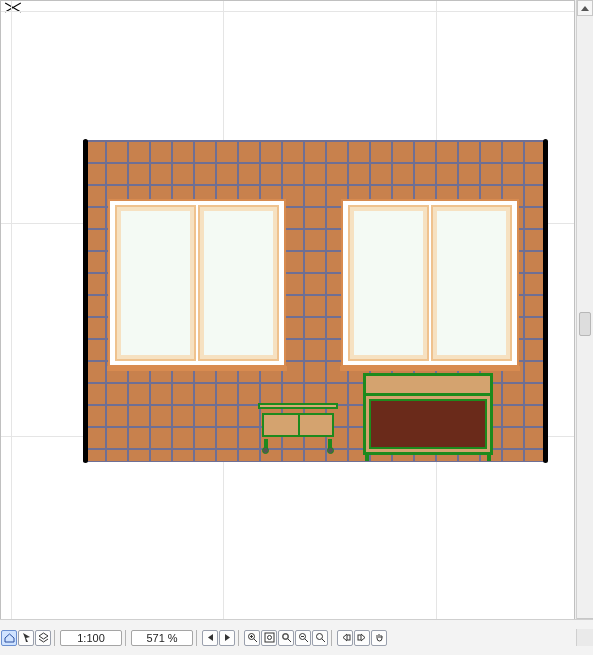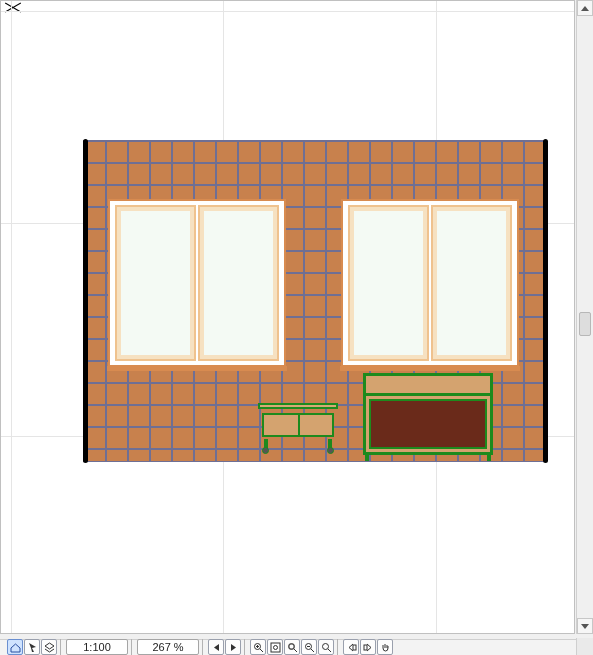--- a/index.html
+++ b/index.html
@@ -138,24 +138,24 @@
   .v-up { top:0; } .v-down { bottom:0; }
   .arrow-up { width:0;height:0;border-left:4px solid transparent;border-right:4px solid transparent;border-bottom:5px solid #555; }
   .arrow-down { width:0;height:0;border-left:4px solid transparent;border-right:4px solid transparent;border-top:5px solid #555; }
   .v-thumb {
     position:absolute; left:2px; right:2px; top:312px; height:24px;
     background:#dddddd; border:1px solid #b7b7b7; border-radius:2px;
   }
 
   
   .statusbar {
-    position:absolute; left:0; bottom:0; width:593px; height:16px;
+    position:absolute; left:0; bottom:0; width:593px; height:36px;
     background:#f3f3f3; border-top:1px solid #cfcfcf;
-    display:flex; align-items:flex-end;
-    gap:1px; padding-left:7px;
+    display:flex; align-items:center;
+    gap:1px; padding-left:1px;
   }
   .sb-btn {
     width:16px; height:16px;
     border:1px solid #9aa0ad;
     background:#fdfdfd;
     display:flex; align-items:center; justify-content:center;
     font-size:10px; color:#333;
     border-radius:2px;
   }
   .sb-btn.active { background:#cfe3ff; border-color:#6a8fd0; }
@@ -261,21 +261,21 @@
 
   <div class="sep"></div>
 
   <div class="sb-field">
     <span>1:100</span>
   </div>
 
   <div class="sep"></div>
 
   <div class="sb-field">
-    <span>267 %</span>
+    <span>571 %</span>
   </div>
 
   <div class="sep"></div>
 
   <div class="sb-btn">
     <svg width="9" height="9">
         <path d="M7 1 L2 4.5 L7 8 Z" fill="#333"></path>
       </svg>
   </div>
   <div class="sb-btn">

